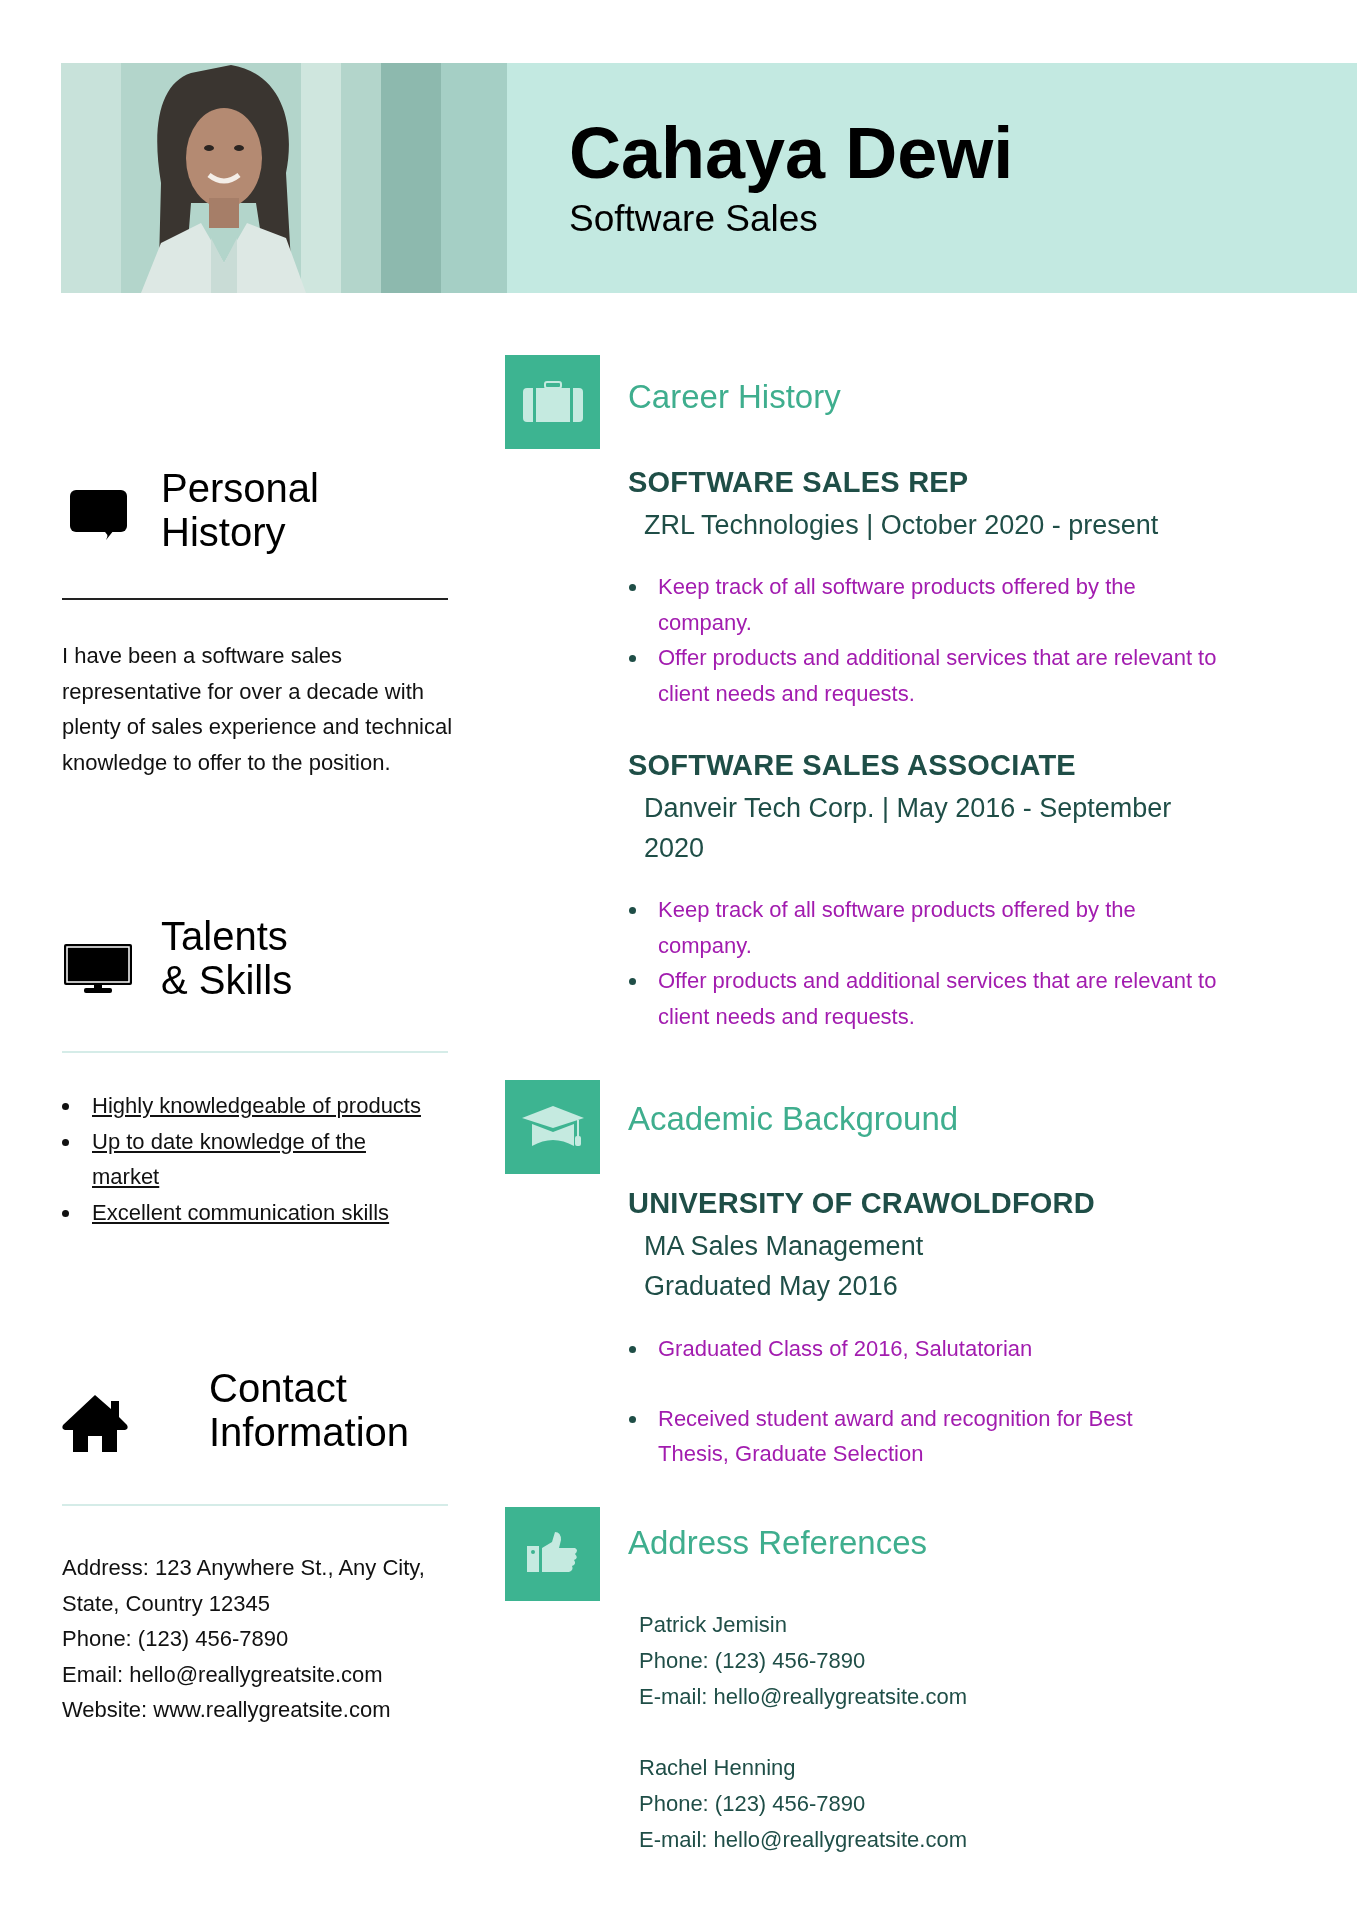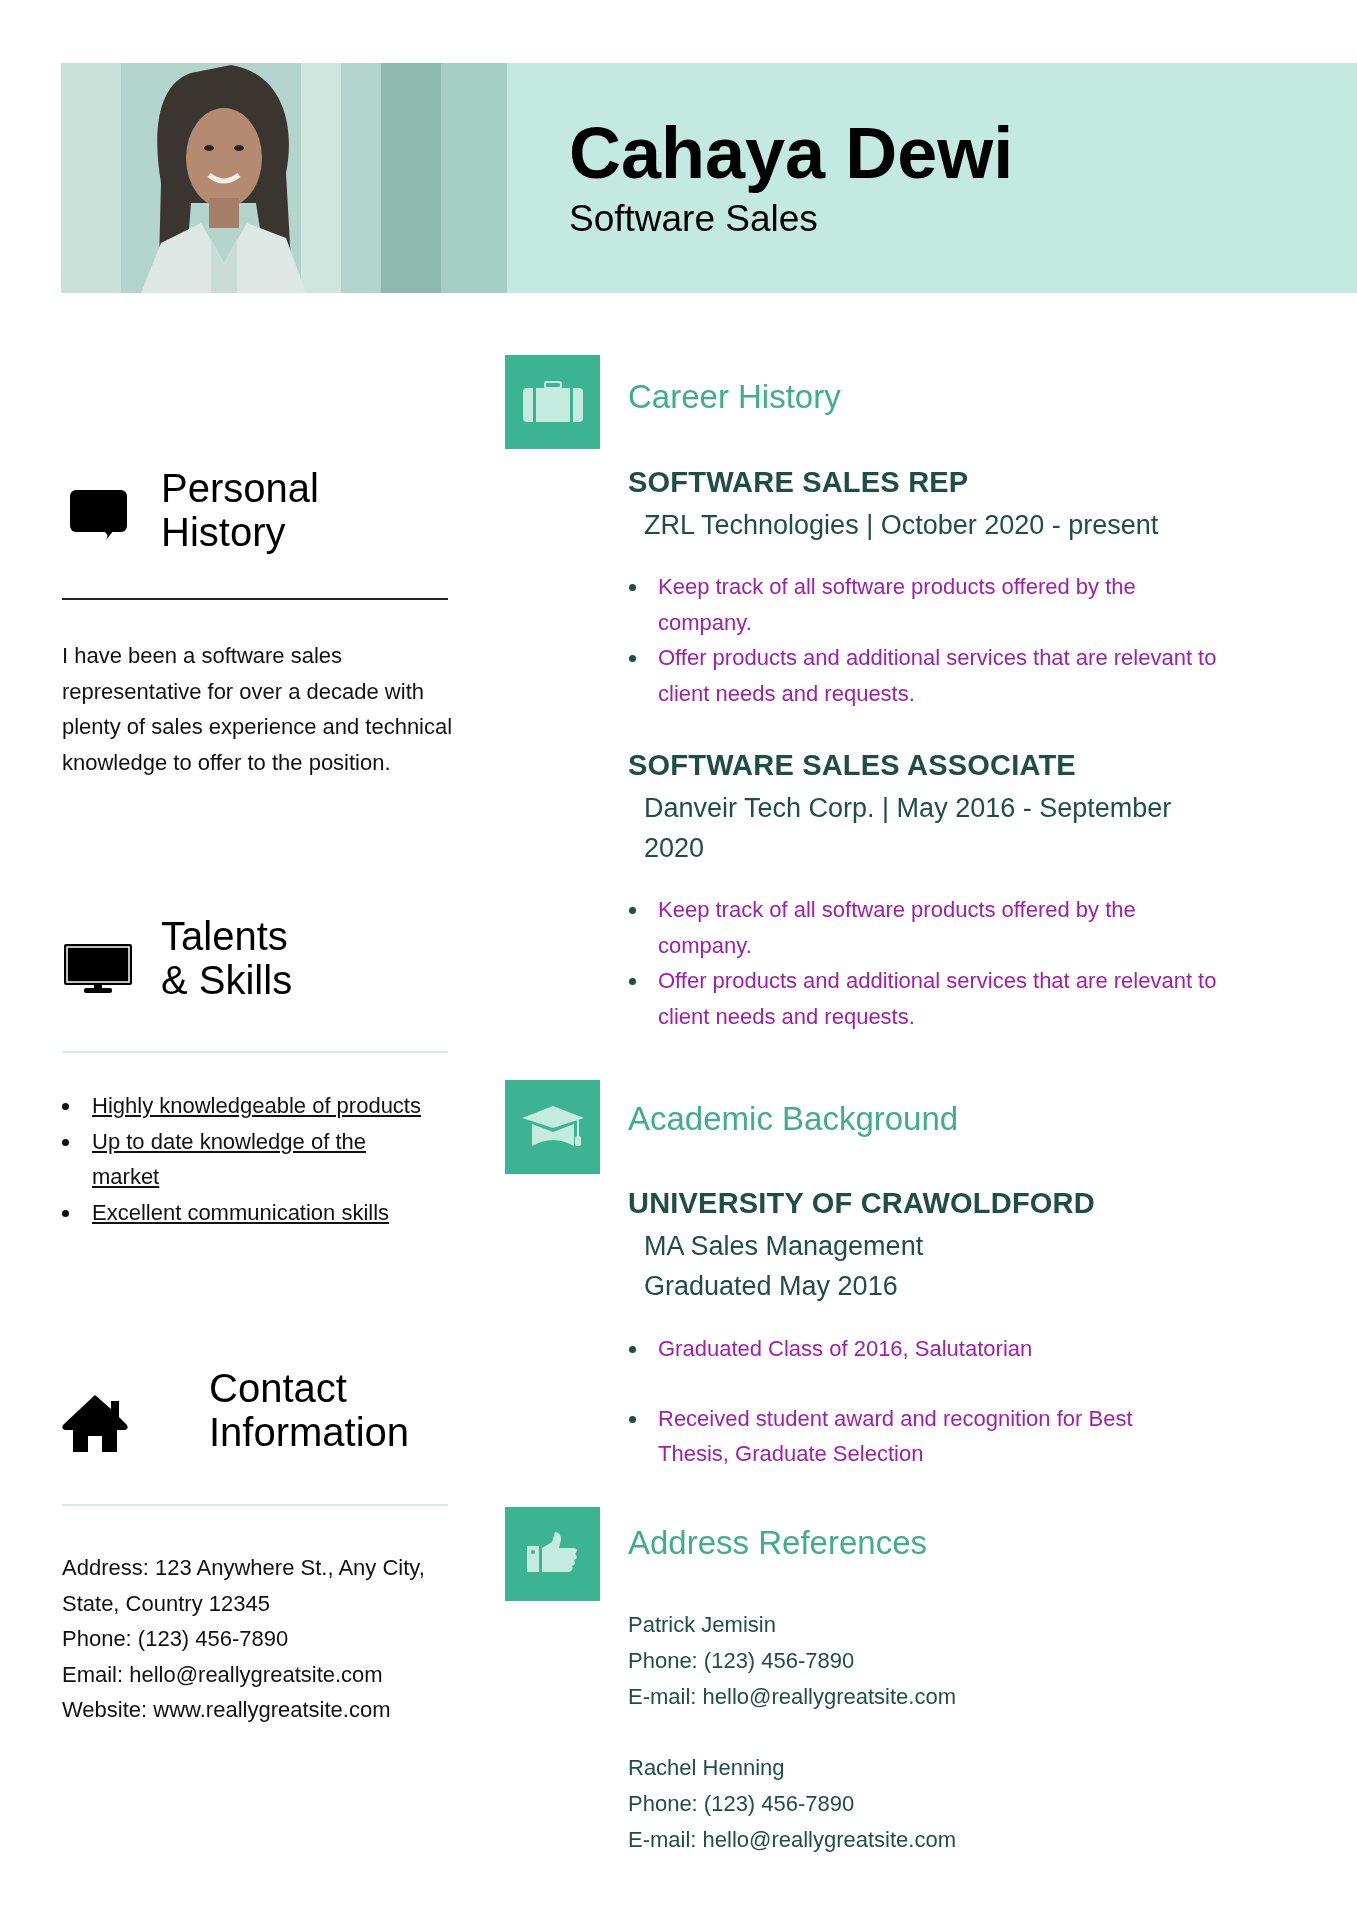--- a/index.html
+++ b/index.html
@@ -155,21 +155,21 @@
 </ul>
 
 <div class="tsq" style="top:1507px;">
   <svg width="52" height="44" viewBox="0 0 52 44">
     <rect x="0" y="14" width="12" height="26" fill="#c5eae0"></rect>
     <circle cx="6" cy="20" r="2" fill="#3db491"></circle>
     <path d="M15 16 L25 10 L28 0 Q34 0 34 8 L32 16 L48 16 Q52 18 48 22 Q52 26 47 28 Q50 32 45 34 Q47 38 42 40 L15 40 Z" fill="#c5eae0"></path>
   </svg>
 </div>
 <div class="rhead" style="top:1524px;">Address References</div>
-<div class="refs" style="top:1607px;">
+<div class="refs" style="top:1607px;margin-left:11px;">
   <div class="ref-block">
     <div>Patrick Jemisin</div>
     <div>Phone: (123) 456-7890</div>
     <div>E-mail: hello@reallygreatsite.com</div>
   </div>
   <div class="ref-block">
     <div>Rachel  Henning</div>
     <div>Phone: (123) 456-7890</div>
     <div>E-mail: hello@reallygreatsite.com</div>
   </div>

